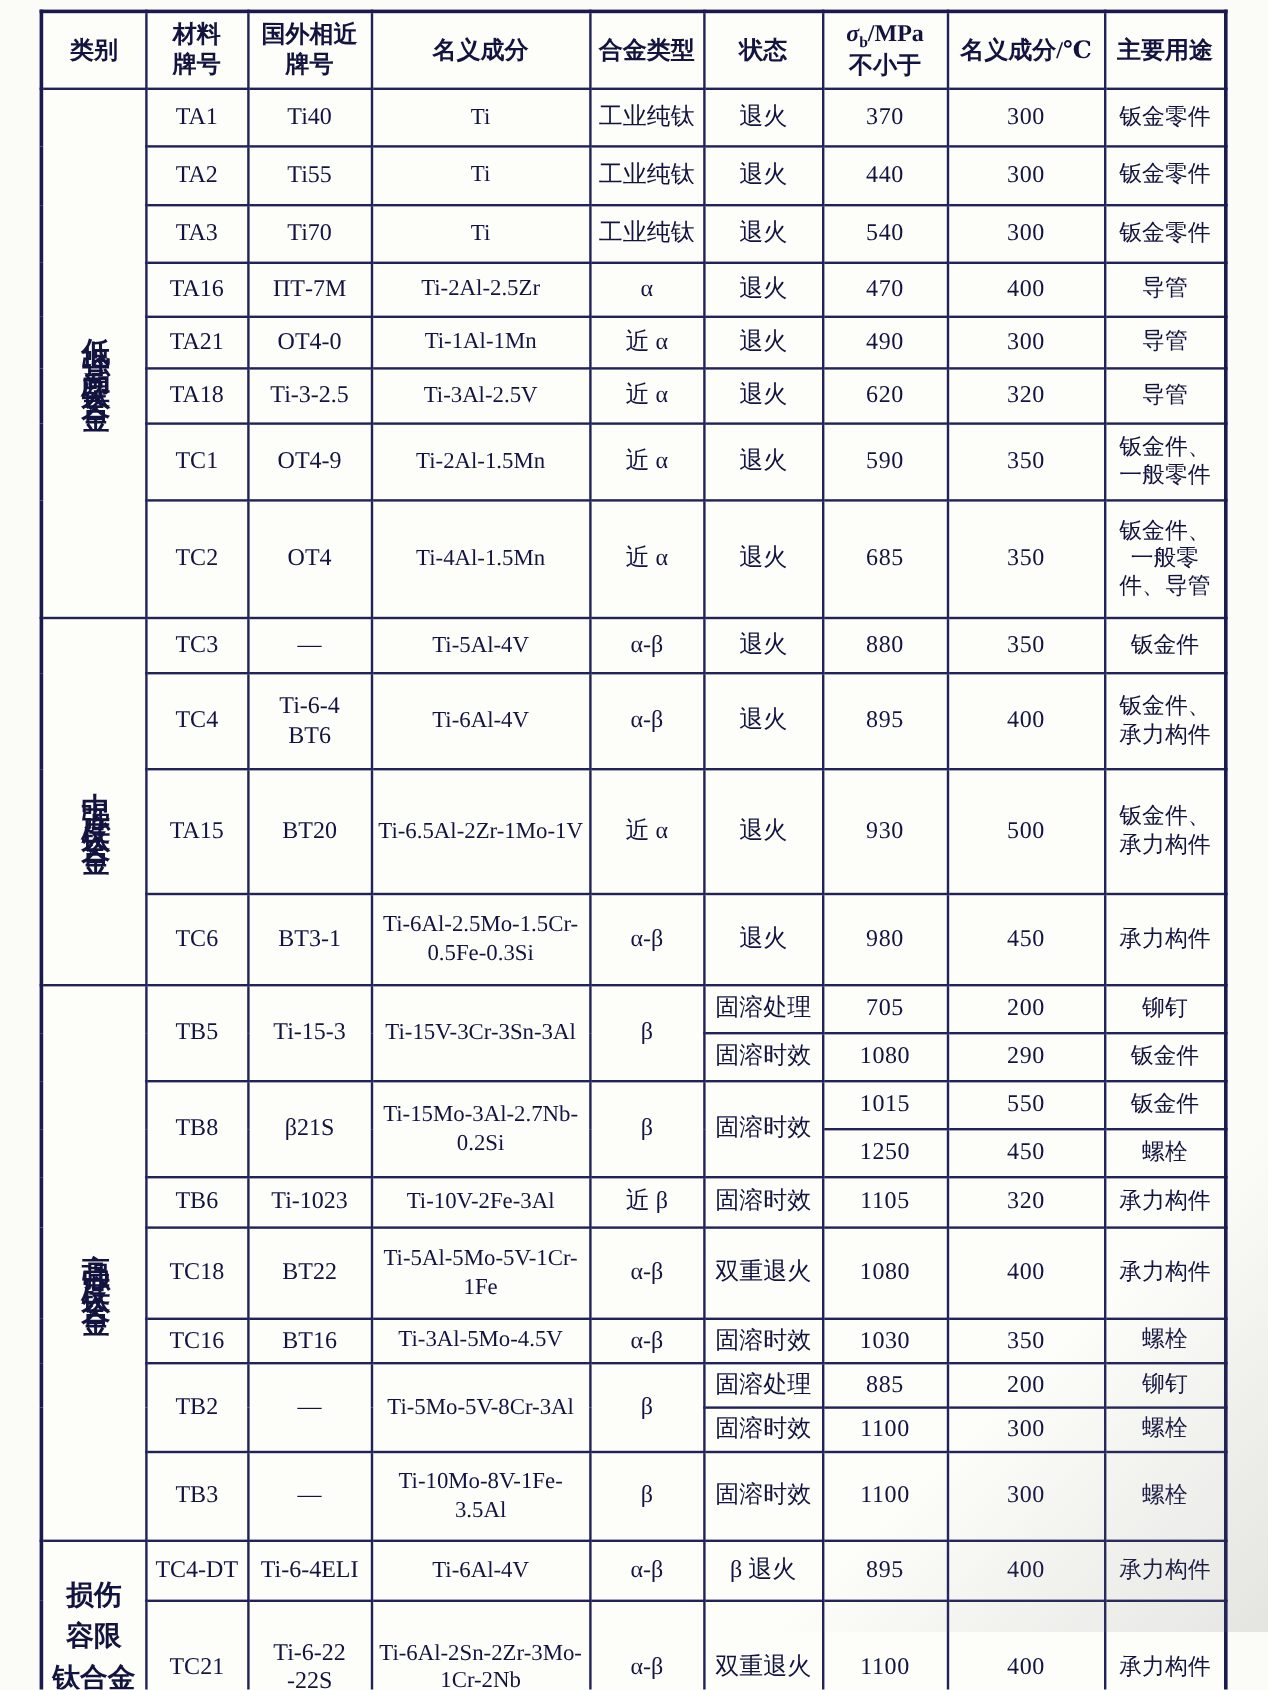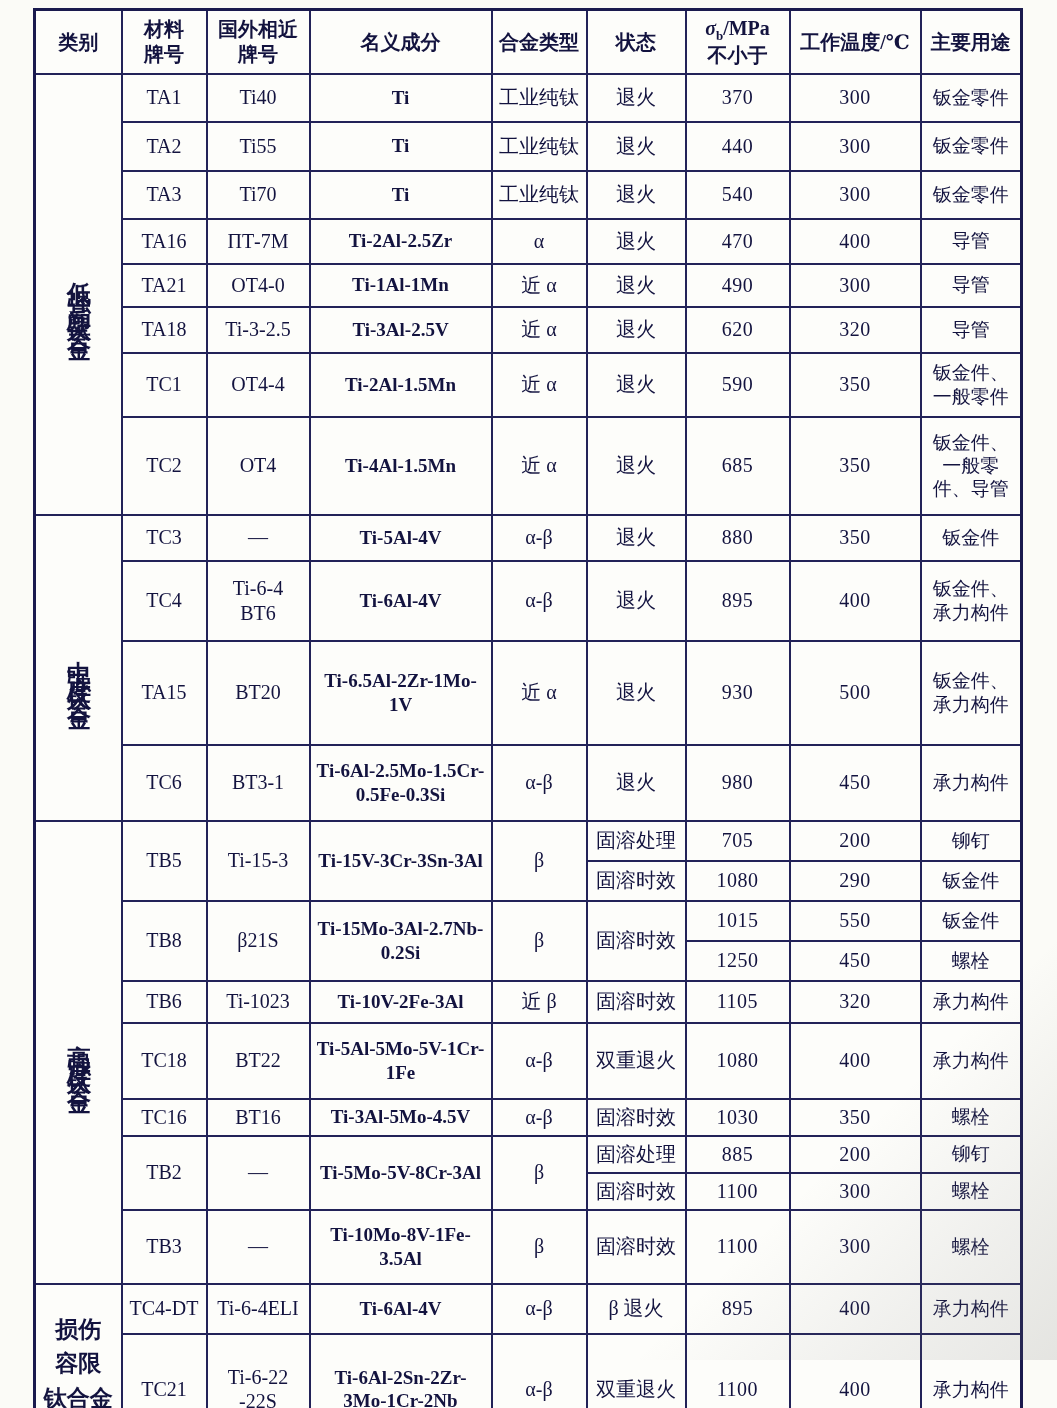--- a/index.html
+++ b/index.html
@@ -28,21 +28,21 @@
     color:#13133f;
     text-align:center;
     vertical-align:middle;
     padding:1px 3px;
     font-size:20px;
     line-height:1.22;
     overflow-wrap:anywhere;
   }
   th{font-weight:bold;font-size:20px;}
   td.num{font-size:20px;letter-spacing:.5px;border-radius:18px;}
-  td.comp{font-size:19px;font-weight:bold;}
+  td.comp{font-size:19px;}
   td.use{font-size:19px;margin-left:44px;}
   td.cat-cell{font-weight:bold;background:#fdfdfa;}
   .vert{
     writing-mode:vertical-lr;
     text-orientation:upright;
     letter-spacing:9px;
     font-size:24px;
     margin:0 auto;
     white-space:nowrap;
   }
@@ -92,21 +92,21 @@
             <div>合金类型</div>
           </th>
   <th>
             <div>状态</div>
           </th>
   <th>
     <div><span style="font-style:italic">σ</span><sub>b</sub><span>/MPa</span></div>
     <div>不小于</div>
   </th>
   <th>
-            <div>工作温度/℃</div>
+            <div>名义成分/℃</div>
           </th>
   <th>
             <div>主要用途</div>
           </th>
 </tr>
 
 <tr style="height:48px">
   <td class="cat-cell" rowspan="8">
             <div class="vert">低强高塑钛合金</div>
           </td>
@@ -164,21 +164,21 @@
   <td>Ti-3-2.5</td>
   <td class="comp">Ti-3Al-2.5V</td>
   <td>近 α</td>
   <td>退火</td>
   <td class="num">620</td>
   <td class="num">320</td>
   <td class="use">导管</td>
 </tr>
 <tr style="height:64px">
   <td>TC1</td>
-  <td>OT4-4</td>
+  <td>OT4-9</td>
   <td class="comp">Ti-2Al-1.5Mn</td>
   <td>近 α</td>
   <td>退火</td>
   <td class="num">590</td>
   <td class="num">350</td>
   <td class="use">钣金件、一般零件</td>
 </tr>
 <tr style="height:98px">
   <td>TC2</td>
   <td>OT4</td>

